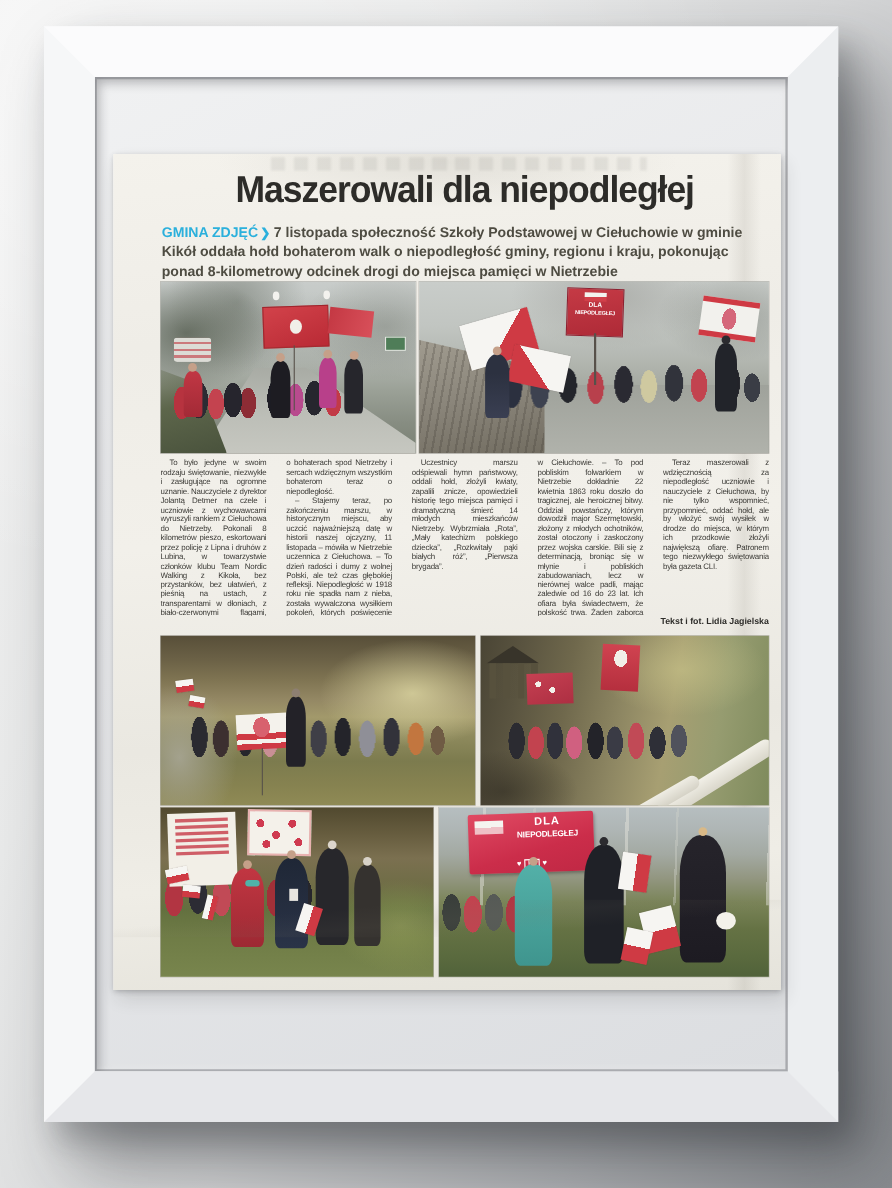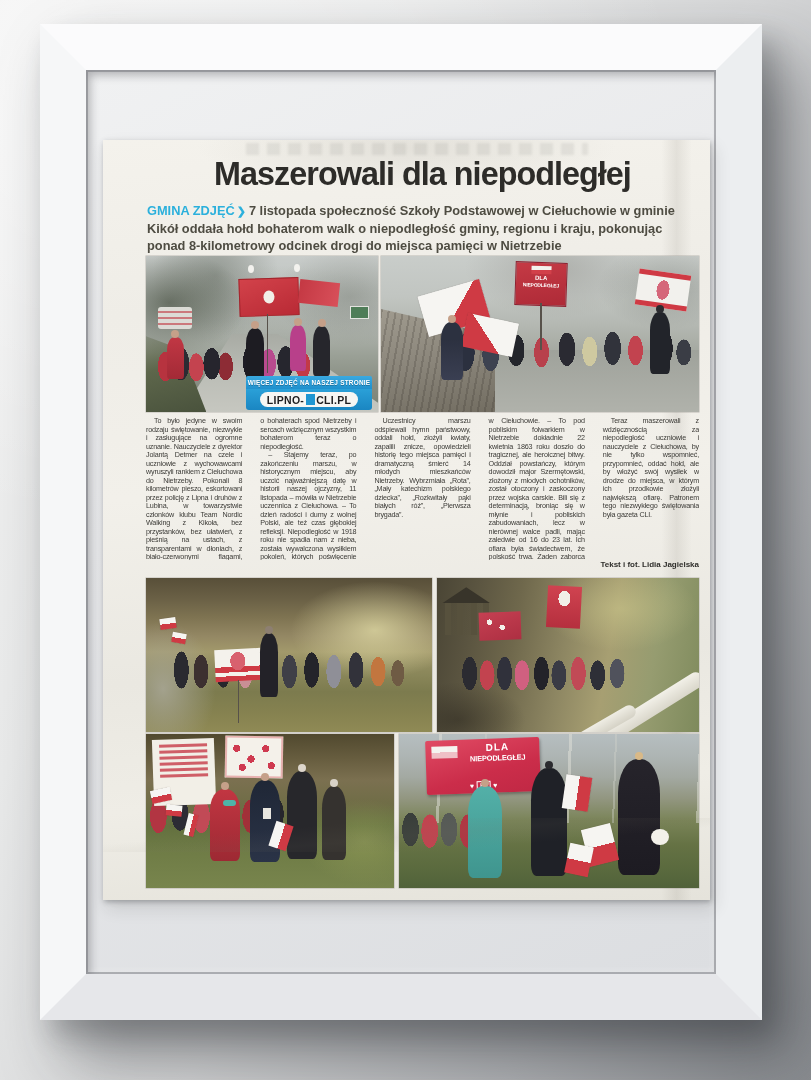--- a/index.html
+++ b/index.html
@@ -273,30 +273,20 @@
               <div class="sc bannerA"></div>
               <div class="sc ribA1"></div>
               <div class="sc ribA2"></div>
               <div class="sc flagA1"></div>
               <div class="sc pole poleA"></div>
               <div class="sc signAg"></div>
               <div class="fig figA1"></div>
               <div class="fig figA2"></div>
               <div class="fig figA3"></div>
               <div class="fig figA4"></div>
-              <div class="badge">
-                <div class="badge-top">WIĘCEJ ZDJĘĆ NA NASZEJ STRONIE</div>
-                <div class="badge-bot">
-                  <span class="pill">
-                      <span>LIPNO-</span>
-                      <span class="cli-box"></span>
-                      <span>CLI.PL</span>
-                    </span>
-                </div>
-              </div>
             </div>
             <div class="ph phB">
               <div class="sc fieldB"></div>
               <div class="sc roadB"></div>
               <div class="sc crowdB"></div>
               <div class="sc flagB1 flagd"></div>
               <div class="sc flagB2 flagd"></div>
               <div class="sc eagleB"></div>
               <div class="sc signB">
                 <div class="sbflag"></div>

